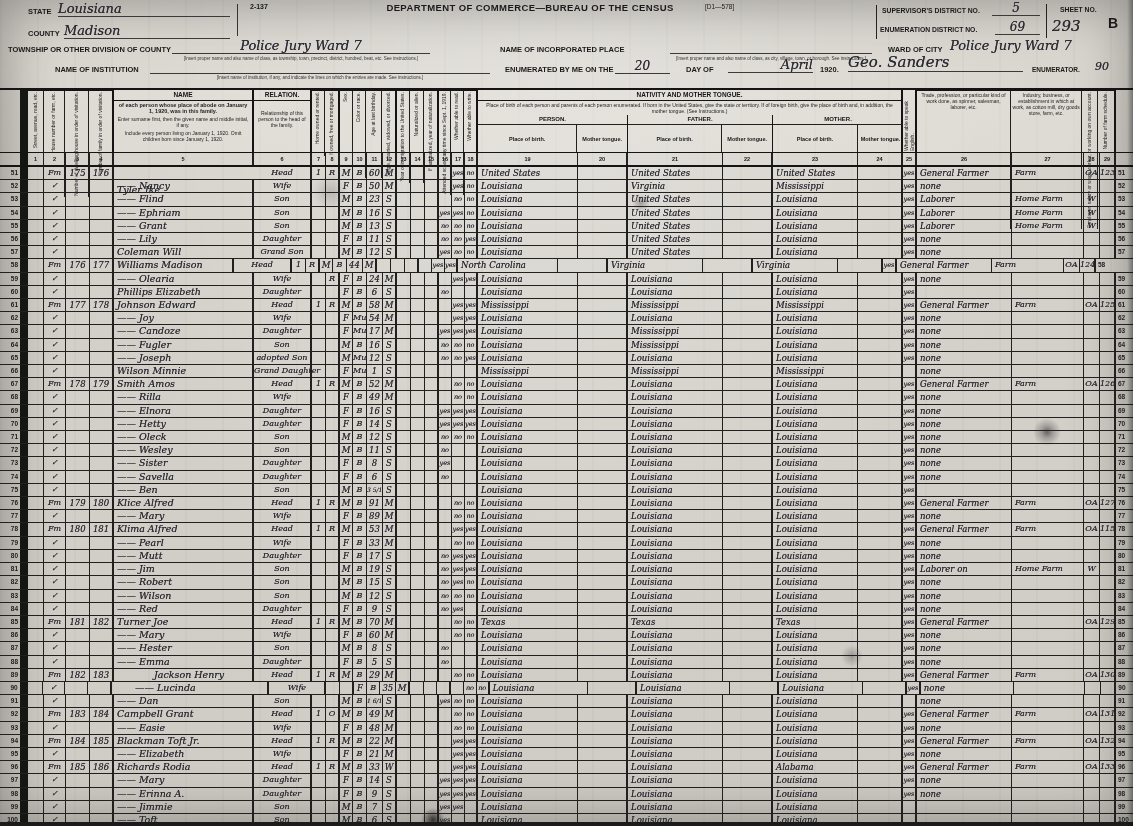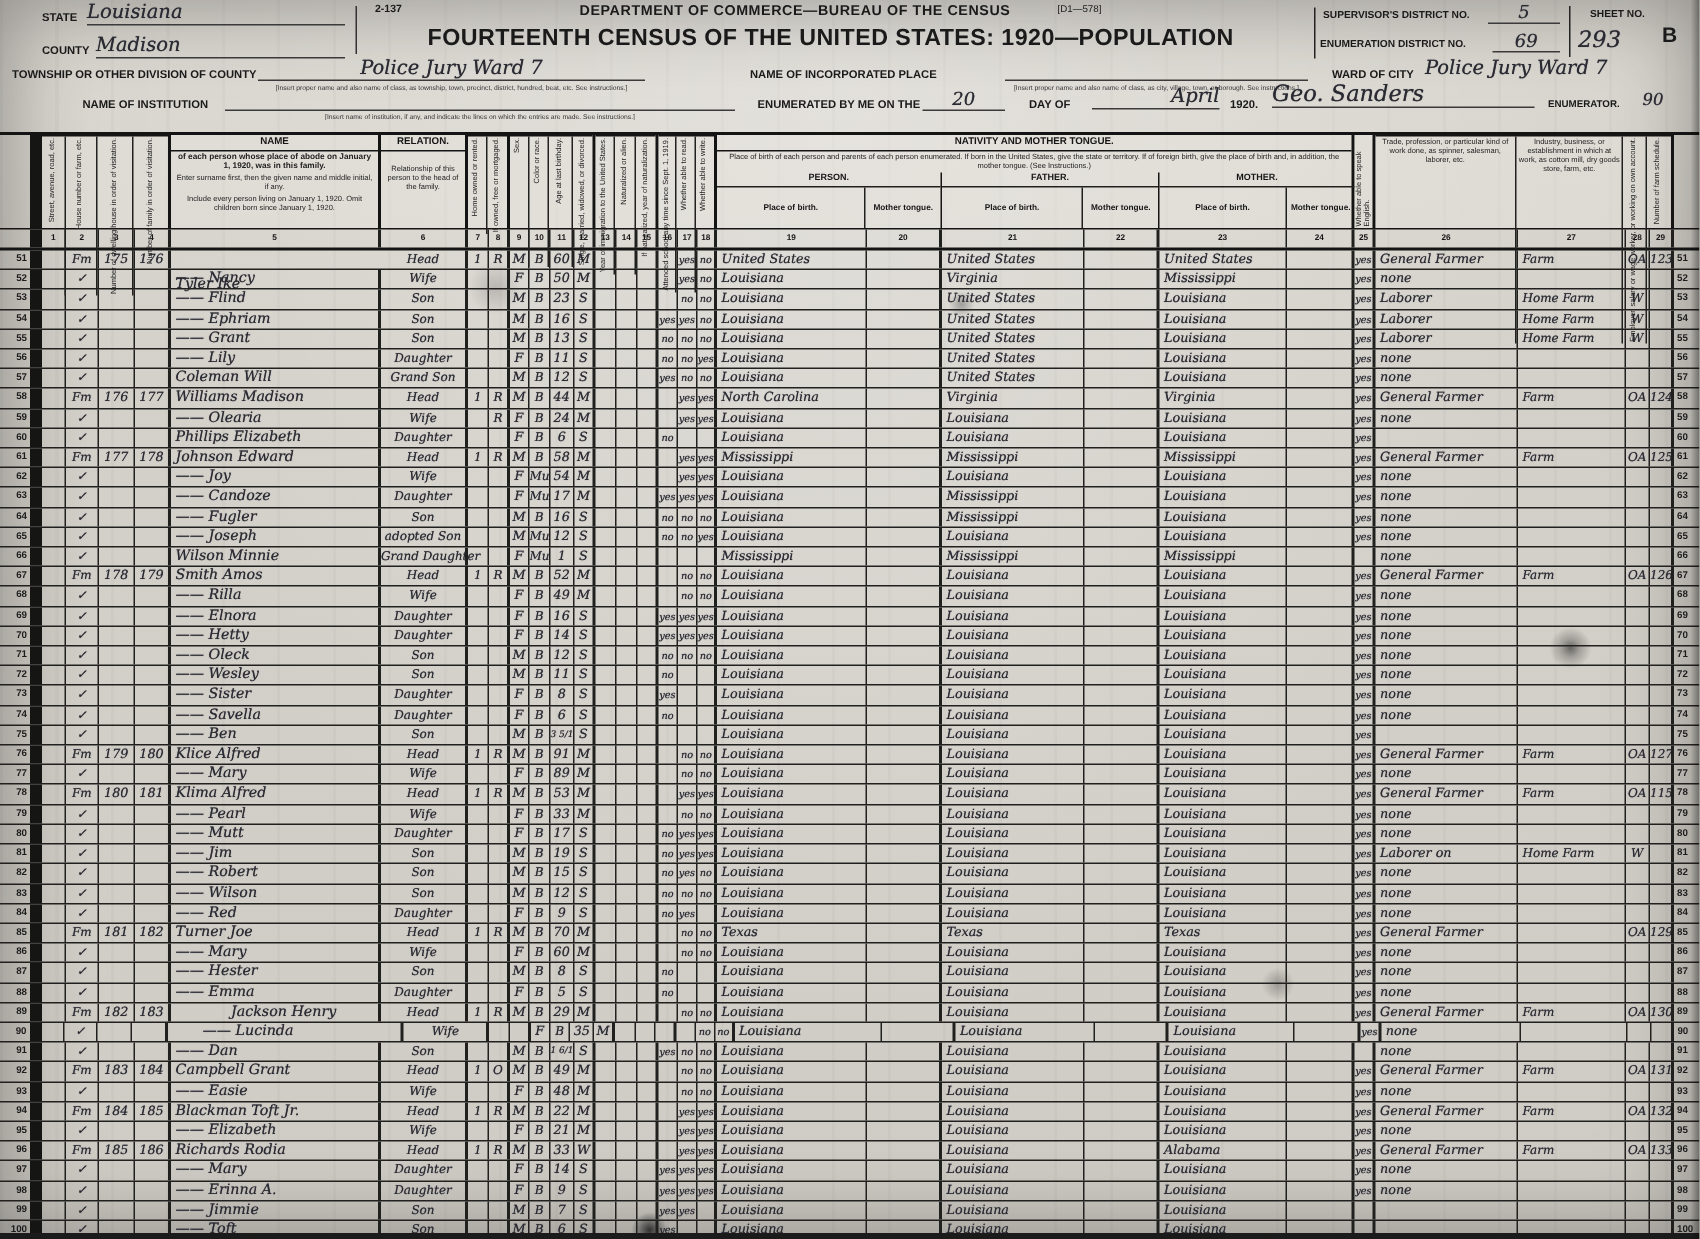--- a/index.html
+++ b/index.html
@@ -72,21 +72,20 @@
   <div class="tophdr">
     <span class="pr" style="left:28px;top:7px;font-size:7.5px;">STATE</span>
     <span class="hw ul" style="position:absolute;left:58px;top:1px;width:172px;font-size:13px;">Louisiana</span>
     <span class="pr" style="left:28px;top:29px;font-size:7.5px;">COUNTY</span>
     <span class="hw ul" style="position:absolute;left:64px;top:23px;width:166px;font-size:13px;">Madison</span>
     <span style="position:absolute;left:237px;top:4px;width:1px;height:32px;background:#333;"></span>
 
     <span class="pr" style="left:250px;top:3px;font-size:7px;">2-137</span>
     <span class="pr" style="left:360px;top:2px;width:340px;text-align:center;font-size:9.5px;letter-spacing:.4px;">DEPARTMENT OF COMMERCE—BUREAU OF THE CENSUS</span>
     <span class="pr" style="left:705px;top:3px;font-size:6.5px;font-weight:normal;">[D1—578]</span>
-    <span class="pr" style="left:285px;top:17px;width:510px;text-align:center;font-size:15.5px;letter-spacing:.3px;">FOURTEENTH CENSUS OF THE UNITED STATES: 1920—POPULATION</span>
 
     <span class="pr" style="left:8px;top:45px;font-size:7.5px;">TOWNSHIP OR OTHER DIVISION OF COUNTY</span>
     <span class="hw ul" style="position:absolute;left:172px;top:38px;width:258px;font-size:13px;text-align:center;">Police Jury Ward 7</span>
     <span class="tiny-note" style="left:175px;top:56px;width:252px;text-align:center;">[Insert proper name and also name of class, as township, town, precinct, district, hundred, beat, etc.  See instructions.]</span>
 
     <span class="pr" style="left:500px;top:45px;font-size:7.5px;">NAME OF INCORPORATED PLACE</span>
     <span class="ul" style="position:absolute;left:670px;top:40px;width:202px;height:13px;"></span>
     <span class="tiny-note" style="left:660px;top:56px;width:222px;text-align:center;">[Insert proper name and also name of class, as city, village, town, or borough.  See instructions.]</span>
 
     <span class="pr" style="left:888px;top:45px;font-size:7.5px;">WARD OF CITY</span>
@@ -523,21 +522,21 @@
           <div class="cell hw ctr fs8 hv" style="width: 16px;"></div>
           <div class="gutR">57</div>
         </div>
         <div class="trow">
           <div class="gutL">58</div>
           <div class="strip"></div>
           <div class="cell ctr" style="width: 16px;"></div>
           <div class="cell hw ctr fs8" style="width: 22px;">Fm</div>
           <div class="cell hw ctr" style="width: 24px;">176</div>
           <div class="cell hw ctr hv" style="width: 24px;">177</div>
-          <div class="cell hw nm hv" style="width: 140px;">Williams Madison</div>
+          <div class="cell hw nm hv" style="width: 120px;">Williams Madison</div>
           <div class="cell hw ctr relc hv" style="width: 58px;">Head</div>
           <div class="cell hw ctr fs8" style="width: 14px;">1</div>
           <div class="cell hw ctr fs8 hv" style="width: 14px;">R</div>
           <div class="cell hw ctr" style="width: 13px;">M</div>
           <div class="cell hw ctr fs8" style="width: 14px;">B</div>
           <div class="cell hw ctr" style="width: 16px;">44</div>
           <div class="cell hw ctr hv" style="width: 14px;">M</div>
           <div class="cell ctr" style="width: 14px;"></div>
           <div class="cell ctr" style="width: 14px;"></div>
           <div class="cell ctr hv" style="width: 14px;"></div>

